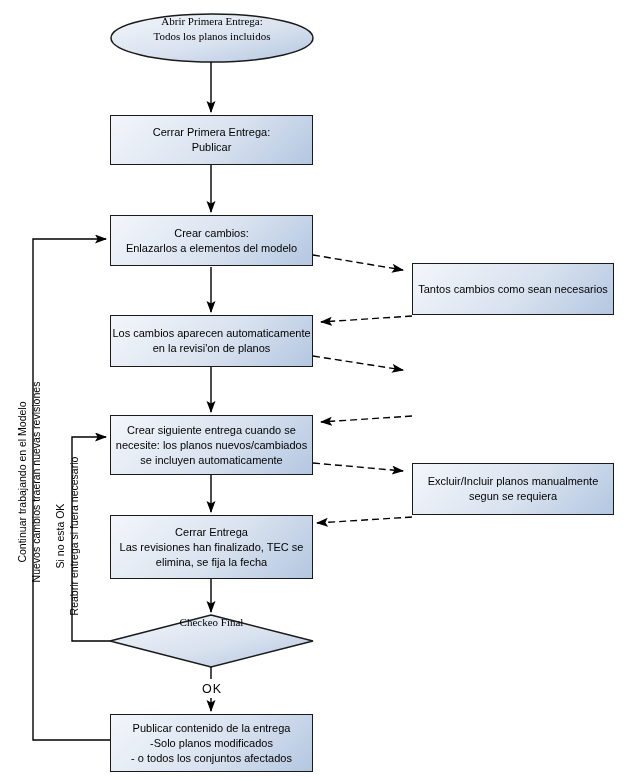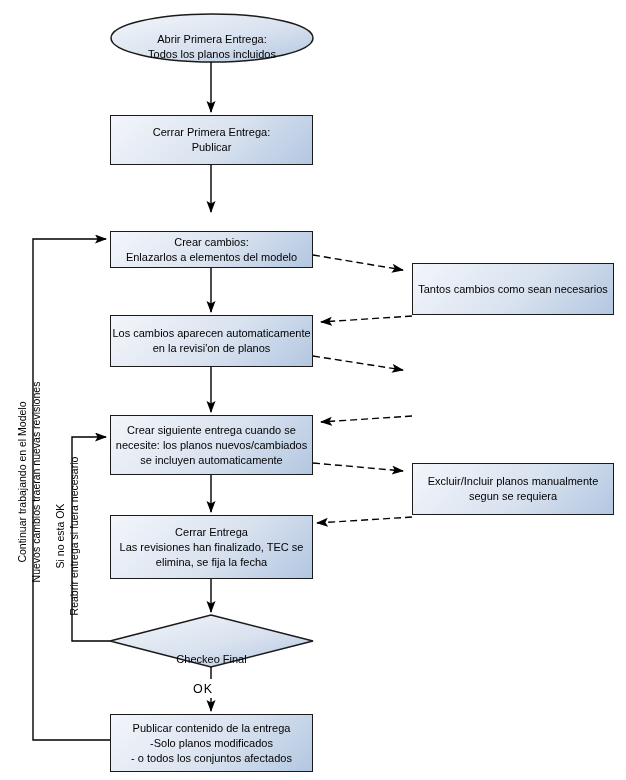--- a/index.html
+++ b/index.html
@@ -16,27 +16,27 @@
   .layer{position:absolute;left:0;top:0;width:626px;height:780px;}
   .node{
     position:absolute;display:flex;align-items:center;justify-content:center;
     background:linear-gradient(135deg,var(--node-fill-light) 0%,#d9e2ef 55%,var(--node-fill-dark) 100%);
     border:1.5px solid var(--node-border);
     box-sizing:border-box;text-align:center;
     font-size:11px;line-height:15px;
   }
   .node span{white-space:pre-line;}
   .overlay{
-    position:absolute;display:flex;align-items:flex-end;justify-content:center;
-    text-align:center;font-size:11px;line-height:15px;background:transparent;
+    position:absolute;display:flex;align-items:flex-start;justify-content:center;
+    text-align:center;font-size:11px;line-height:15px;background:transparent;font-family:Liberation Serif, serif;
   }
   .overlay span{white-space:pre-line;}
   .ok-label{
     position:absolute;left:193px;top:680px;width:38px;height:18px;
-    display:flex;align-items:center;
+    display:flex;align-items:center;justify-content:center;
     font-size:12.5px;letter-spacing:1px;
   }
   .vtext{
     position:absolute;transform:rotate(-90deg);
     text-align:center;font-size:10.5px;line-height:14px;
   }
   .vtext span{white-space:pre-line;}
   .stop-a{stop-color:var(--node-fill-light);}
   .stop-m{stop-color:#d9e2ef;}
   .stop-b{stop-color:var(--node-fill-dark);}
@@ -86,21 +86,21 @@
   <div class="overlay" style="left:111px;top:14px;width:202px;height:48px">
     <span>Abrir Primera Entrega:
 Todos los planos incluidos</span>
   </div>
 
   <div class="node" style="left:110px;top:115px;width:203px;height:50px">
     <span>Cerrar Primera Entrega:
 Publicar</span>
   </div>
 
-  <div class="node" style="left:110px;top:231px;width:203px;height:37px">
+  <div class="node" style="left:110px;top:215px;width:203px;height:51px">
     <span>Crear cambios:
 Enlazarlos a elementos del modelo</span>
   </div>
 
   <div class="node" style="left:110px;top:315px;width:203px;height:52px">
     <span>Los cambios aparecen automaticamente
 en la revisi'on de planos</span>
   </div>
 
   <div class="node" style="left:110px;top:415px;width:203px;height:60px">

